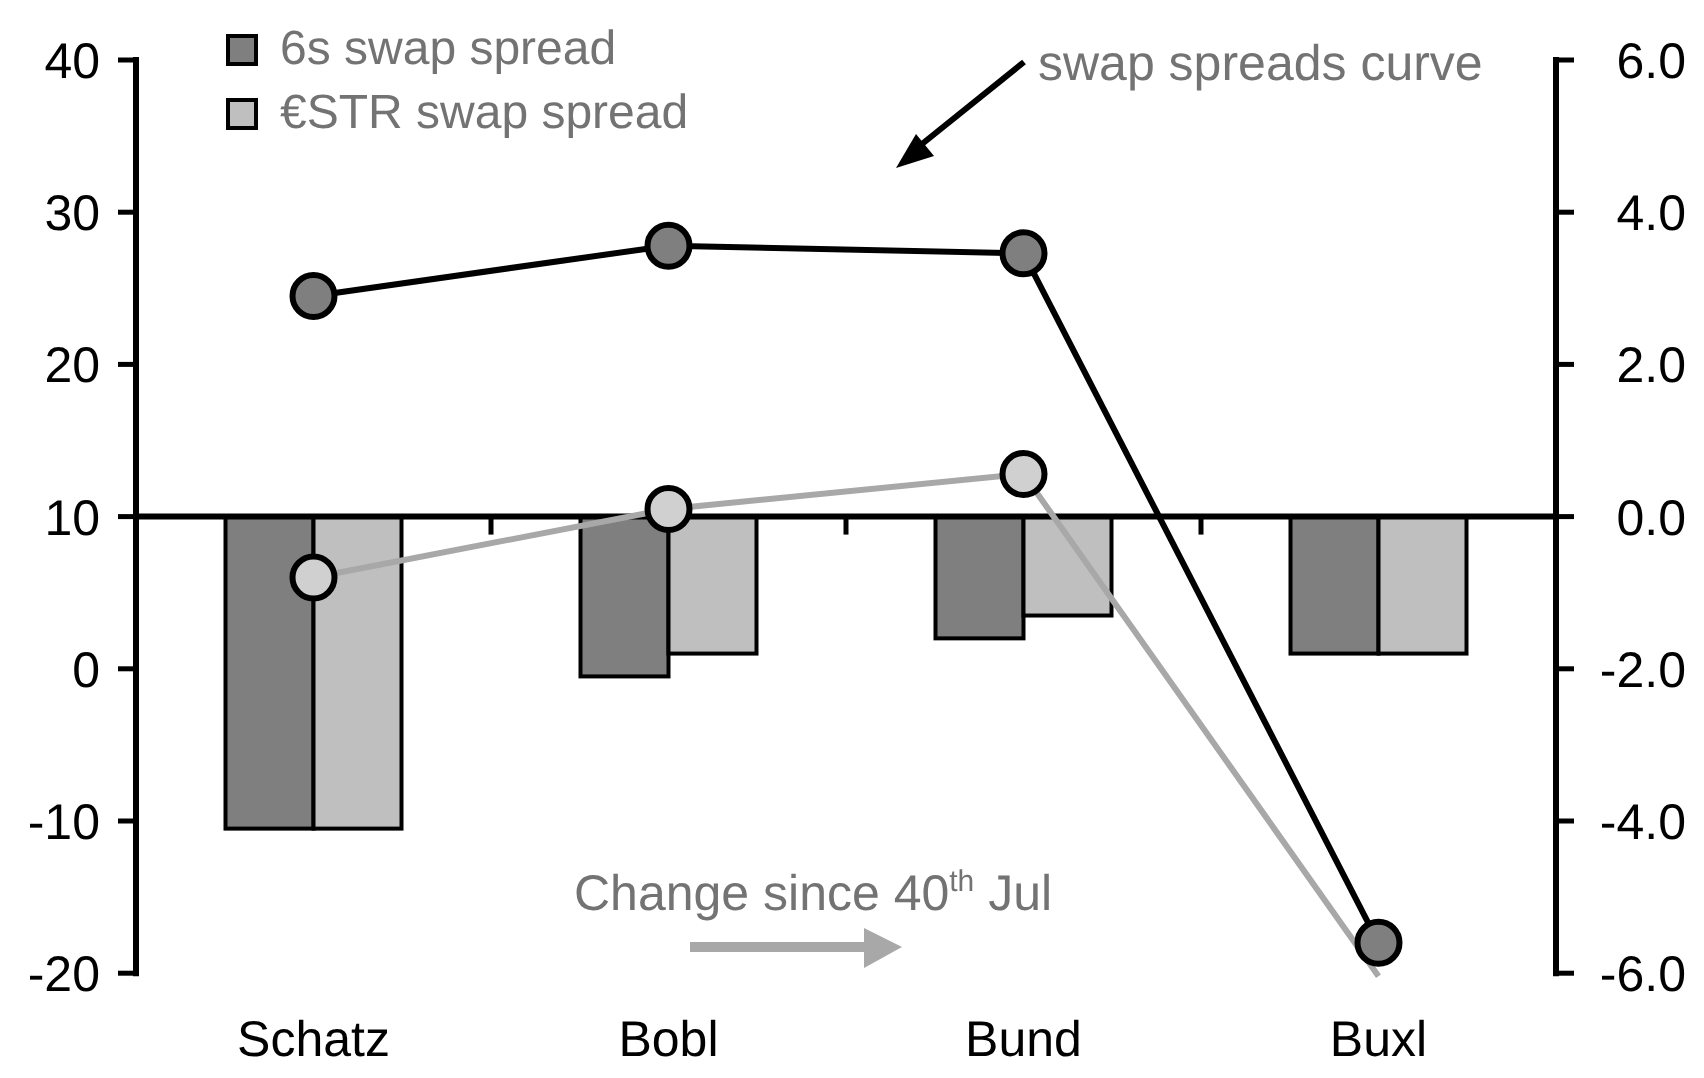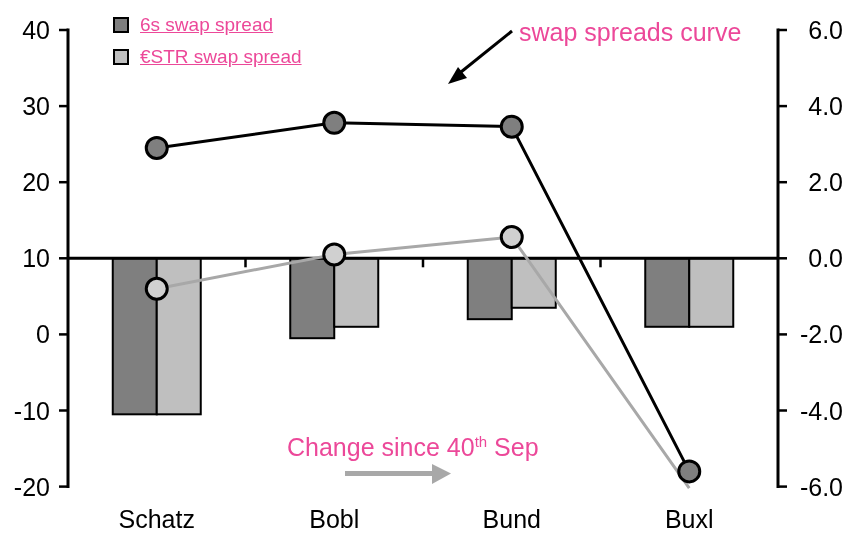--- a/index.html
+++ b/index.html
@@ -1,24 +1,24 @@
 <!DOCTYPE html>
 <html><head>
 <meta charset="utf-8">
 <style>
   html,body{margin:0;padding:0;background:#fff;}
   #stage{
     position:relative;width:852px;height:539px;background:#ffffff;
-    font-family:"Liberation Sans",sans-serif;color:#ec4899;overflow:hidden;
+    font-family:"Liberation Sans",sans-serif;color:#737373;overflow:hidden;
   }
   #plot{position:absolute;left:0;top:0;}
   .overlay{position:absolute;white-space:nowrap;}
   .legend-row{position:absolute;display:flex;align-items:center;height:24px;}
   .swatch{width:12px;height:12px;border:2px solid #000;margin-right:11px;display:inline-block;}
-  .legend-label{font-size:19px;line-height:24px;text-decoration:underline;}
+  .legend-label{font-size:24px;line-height:24px;}
   #curve-note{left:519px;top:18px;font-size:25px;line-height:29px;}
   #change-note{left:287px;top:434px;font-size:25px;line-height:27px;}
   #change-note sup{font-size:15px;line-height:0;}
   .axis-text{font-size:25px;fill:#000;}
 </style>
 </head>
 <body>
 
 <div id="stage">
 
@@ -95,15 +95,15 @@
   </div>
   <div class="legend-row" style="left:113px;top:45px;justify-content:space-between;">
     <span class="swatch" style="background:#bfbfbf;"></span>
     <span class="legend-label">€STR swap spread</span>
   </div>
 
   <div id="curve-note" class="overlay">
     <div>swap spreads curve</div>
   </div>
 
-  <div id="change-note" class="overlay"><span>Change since 40</span><sup>th</sup><span> Sep</span></div>
+  <div id="change-note" class="overlay"><span>Change since 40</span><sup>th</sup><span> Jul</span></div>
 
 </div>
 
 </body></html>

